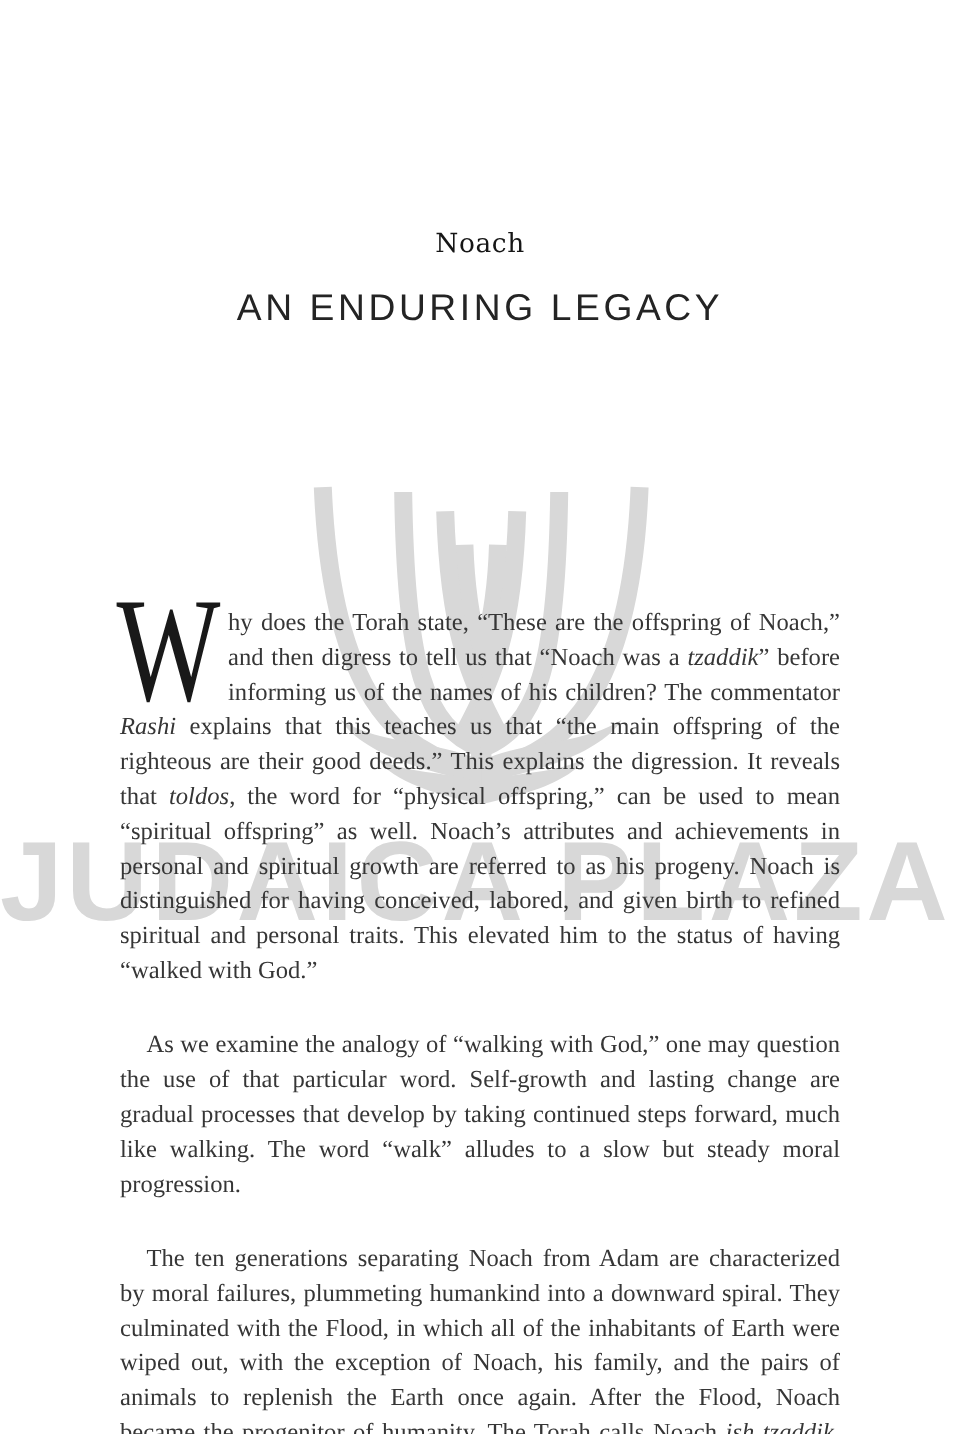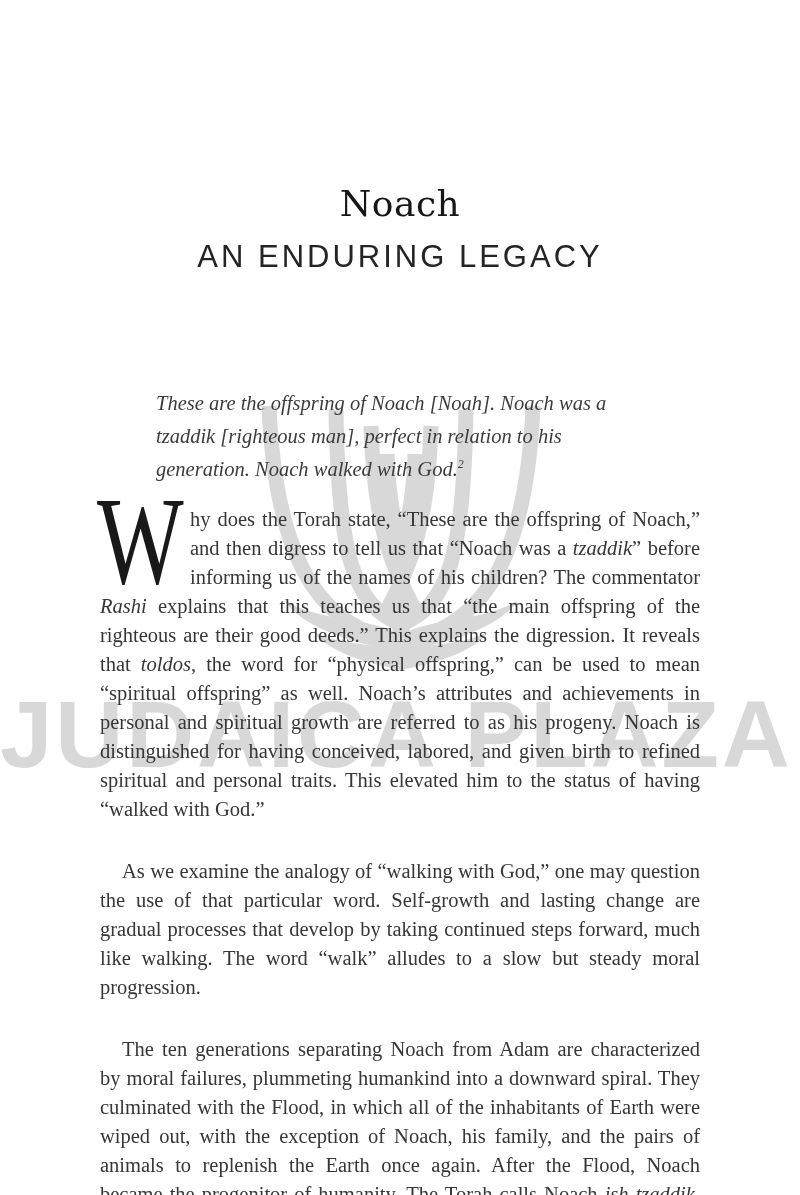--- a/index.html
+++ b/index.html
@@ -32,21 +32,21 @@
     white-space: nowrap;
     z-index: 0;
     user-select: none;
   }
   
   .content { position: absolute; inset: 0; z-index: 1; }
   .chapter-label {
     position: absolute; top: 189px; left: 0; width: 800px;
     text-align: center;
     font-family: "DejaVu Serif", serif;
-    font-size: 36px;
+    font-size: 22px;
     line-height: 30px;
     color: var(--title, #161616);
     letter-spacing: 0.5px;
   }
   .main-title {
     position: absolute; top: 240px; left: 0; width: 800px;
     margin: 0;
     text-align: center;
     font-family: "Liberation Sans", sans-serif;
     font-weight: 300;
@@ -133,21 +133,20 @@
     </svg>
   </div>
   <div class="wm-text">JUDAICA PLAZA</div>
 
   <div class="content">
 
     <div class="chapter-label">Noach</div>
 
     <h1 class="main-title">AN ENDURING LEGACY</h1>
 
-    <div class="epigraph"><span>These are the offspring of Noach [Noah]. Noach was a tzaddik [righteous man], perfect in relation to his generation. Noach walked with God.</span><sup>2</sup></div>
 
     <div class="body-text">
       <p><span class="dropcap">
             <span>W</span>
           </span><span>hy does the Torah state, “These are the offspring of Noach,” and then digress to tell us that “Noach was a </span><i>tzaddik</i><span>” before informing us of the names of his children? The commentator </span><i>Rashi</i><span> explains that this teaches us that “the main offspring of the righteous are their good deeds.” This explains the digression. It reveals that </span><i>toldos</i><span>, the word for “physical offspring,” can be used to mean “spiritual offspring” as well. Noach’s attributes and achievements in personal and spiritual growth are referred to as his progeny. Noach is distinguished for having conceived, labored, and given birth to refined spiritual and personal traits. This elevated him to the status of having “walked with God.”</span></p>
       <p class="indent"><span>As we examine the analogy of “walking with God,” one may question the use of that particular word. Self-growth and lasting change are gradual processes that develop by taking continued steps forward, much like walking. The word “walk” alludes to a slow but steady moral progression.</span></p>
       <p class="indent"><span>The ten generations separating Noach from Adam are characterized by moral failures, plummeting humankind into a downward spiral. They culminated with the Flood, in which all of the inhabitants of Earth were wiped out, with the exception of Noach, his family, and the pairs of animals to replenish the Earth once again. After the Flood, Noach became the progenitor of humanity. The Torah calls Noach </span><i>ish tzaddik</i><span>. The Midrash</span></p>
     </div>
 
 

